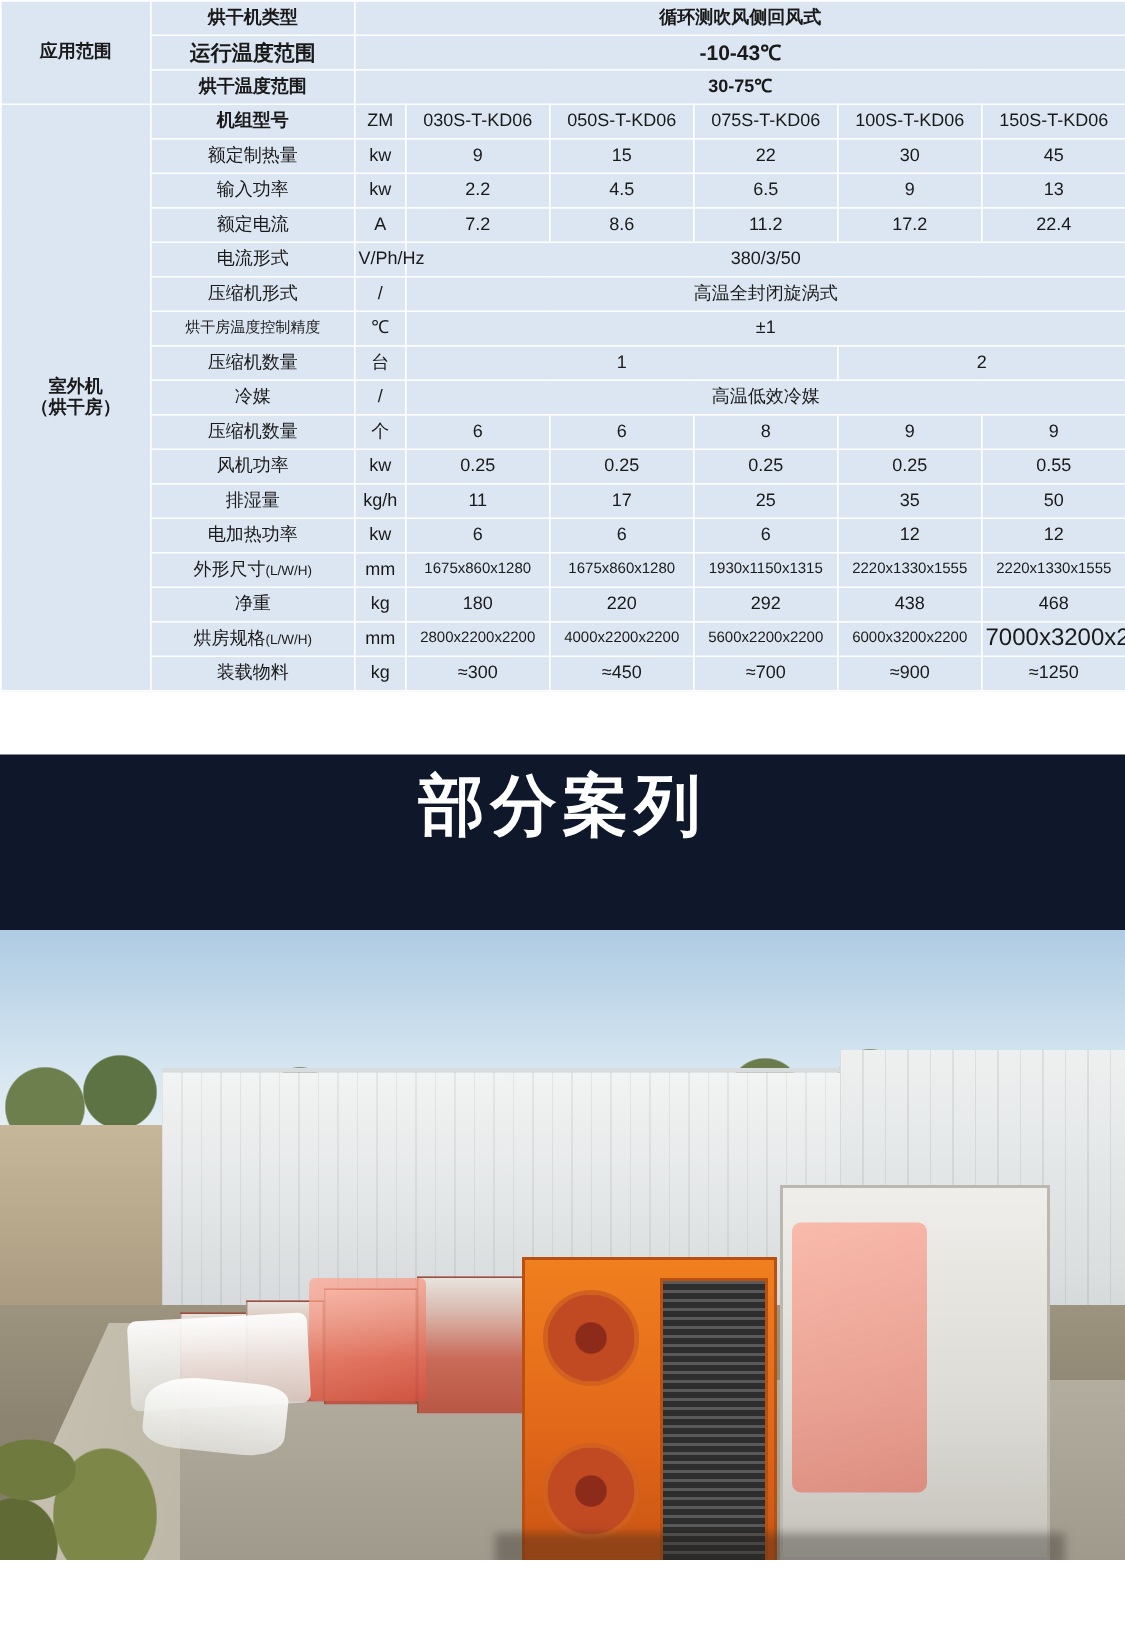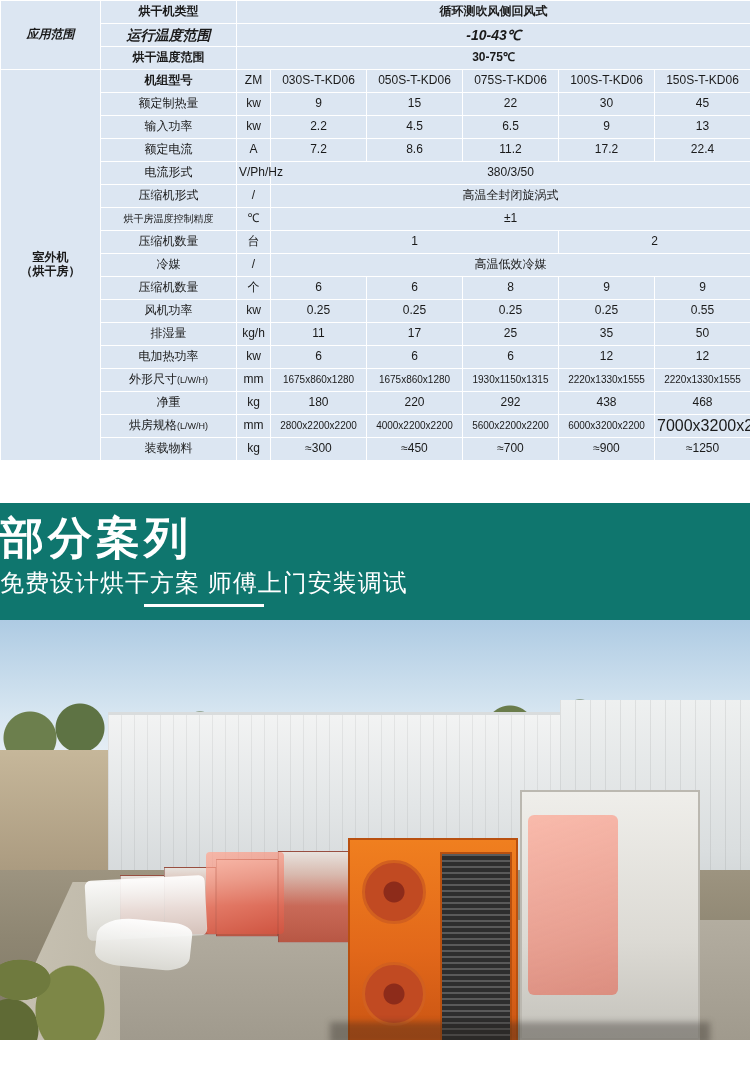--- a/index.html
+++ b/index.html
@@ -37,21 +37,20 @@
     height: 23px;
     padding: 1px 2px;
     line-height: 1.15;
   }
   td.redhead {
     background: #e8191b;
     color: #ffffff;
     font-weight: bold;
     font-size: 15px;
     border: 1px solid #ffffff;
-    font-style: italic;
   }
   td.redhead.small {
     font-size: 14px;
   }
   td.rowlabel {
     background: #dce6f2;
     color: #111;
     font-size: 13px;
     font-weight: normal;
   }
@@ -80,22 +79,23 @@
     font-weight: normal;
     color: #111;
     margin-left: 48px;
   }
 
   
   .banner {
     margin-top: 42px;
     width: 750px;
     height: 117px;
-    background: #0f766e;
+    background: #0f172a;
     color: #ffffff;
+    text-align: center;
     position: relative;
     overflow: hidden;
   }
   .banner-title {
     font-size: 44px;
     font-weight: bold;
     letter-spacing: 4px;
     padding-top: 12px;
     line-height: 1.05;
     font-family: "DejaVu Sans", sans-serif;
@@ -439,21 +439,20 @@
           <td>≈700</td>
           <td>≈900</td>
           <td>≈1250</td>
         </tr>
       </tbody>
     </table>
   </div>
 
   <div class="banner">
     <div class="banner-title">部分案列</div>
-    <div class="banner-sub">免费设计烘干方案  师傅上门安装调试</div>
   </div>
 
   <div class="photo">
     <div class="sky"></div>
     <div class="trees"></div>
     <div class="trees2"></div>
     <div class="wall-left"></div>
     <div class="bigshed"></div>
     <div class="shed-right"></div>
     <div class="ground"></div>

